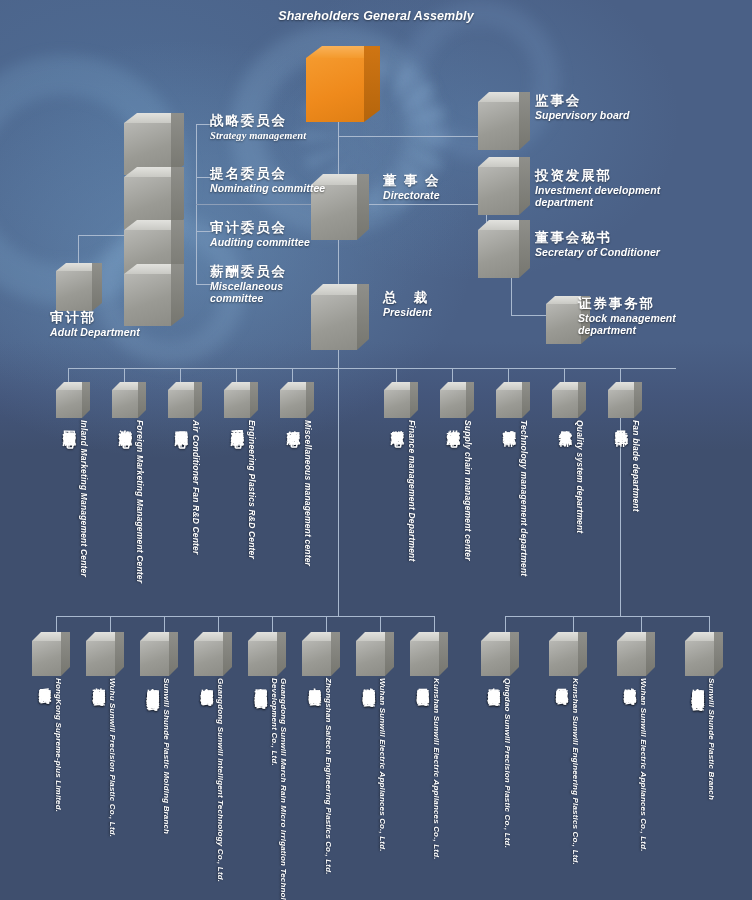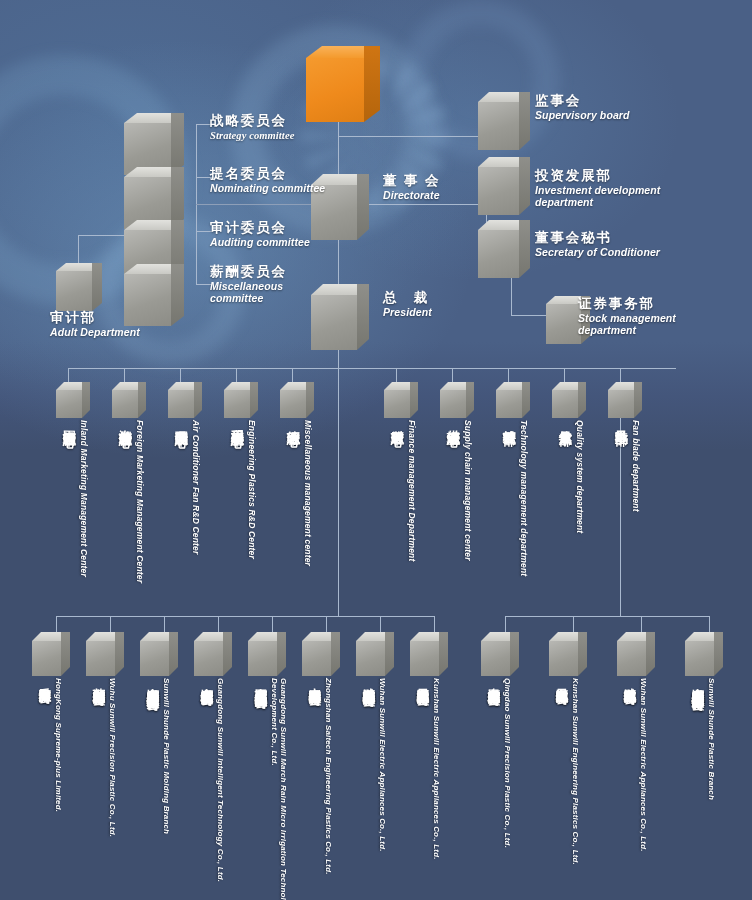--- a/index.html
+++ b/index.html
@@ -89,20 +89,21 @@
 
 <div id="bg">
   <div class="gear g1"></div>
   <div class="gear g2"></div>
   <div class="gear g3"></div>
   <div class="gear g4"></div>
   <div class="teeth t1"></div>
 </div>
 
 <div class="lbl top-title">
+  <div class="en">Shareholders General Assembly</div>
 </div>
 
 <div class="ln lnv" style="left:338px; top:122px; height:82px;"></div>
 
 <div class="ln lnh" style="left:338px; top:136px; width:150px;"></div>
 <div class="ln lnv" style="left:488px; top:113px; height:24px;"></div>
 
 <div class="ln lnv" style="left:196px; top:124px; height:160px;"></div>
 <div class="ln lnh" style="left:196px; top:124px; width:16px;"></div>
 <div class="ln lnh" style="left:196px; top:177px; width:16px;"></div>
@@ -219,21 +220,21 @@
   <div class="face-side" style="width:11px; height:58px; clip-path:polygon(0 0,11px 0,11px 48px,0 58px);"></div>
 </div>
 <div class="cube grey" style="left:546px; top:296px; width:44px; height:48px;">
   <div class="face-front" style="width:35px; height:40px;"></div>
   <div class="face-top" style="width:44px; height:8px; clip-path:polygon(0 8px,9px 0,44px 0,35px 8px);"></div>
   <div class="face-side" style="width:9px; height:48px; clip-path:polygon(0 0,9px 0,9px 40px,0 48px);"></div>
 </div>
 
 <div class="lbl node-lbl" style="left:210px; top:113px;font-family:Liberation Serif, serif;">
   <div class="cn">战略委员会</div>
-  <div class="en">Strategy committee</div>
+  <div class="en">Strategy management</div>
 </div>
 <div class="lbl node-lbl" style="left:210px; top:166px;">
   <div class="cn">提名委员会</div>
   <div class="en">Nominating committee</div>
 </div>
 <div class="lbl node-lbl" style="left:210px; top:220px;">
   <div class="cn">审计委员会</div>
   <div class="en">Auditing committee</div>
 </div>
 <div class="lbl node-lbl" style="left:210px; top:264px; width:86px;">

